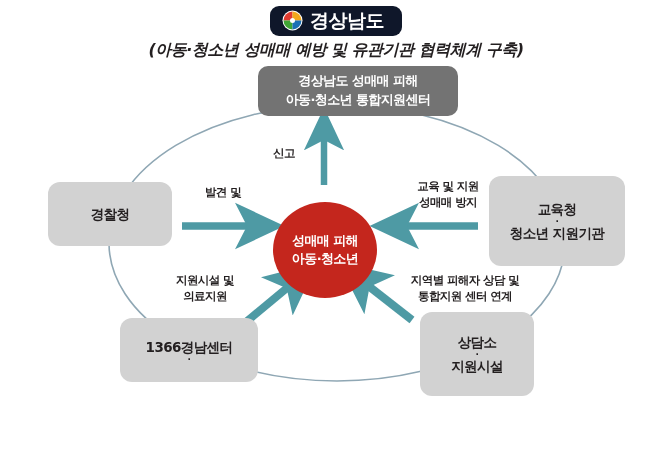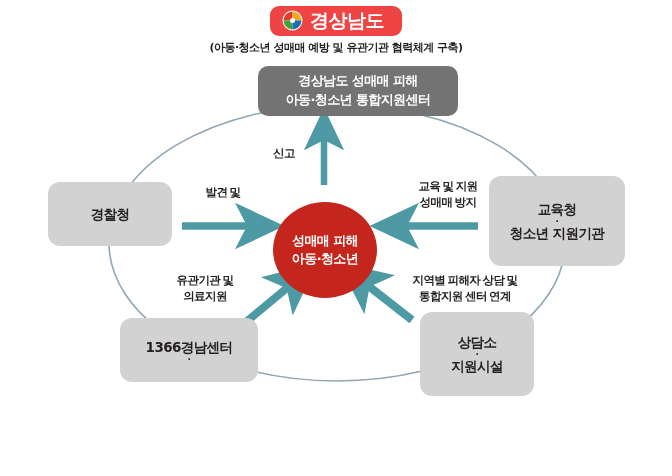--- a/index.html
+++ b/index.html
@@ -23,21 +23,21 @@
     position: absolute;
     left: 0;
     top: 6px;
     width: 672px;
     text-align: center;
   }
   #brand-pill {
     display: inline-flex;
     align-items: center;
     gap: 7px;
-    background: #ef4444;
+    background: #0f172a;
     border-radius: 9px;
     padding: 4px 18px 5px 12px;
   }
   #brand-emblem {
     width: 21px;
     height: 21px;
     flex: 0 0 21px;
     display: block;
   }
   #brand-name {
@@ -47,25 +47,26 @@
     letter-spacing: -0.5px;
     line-height: 21px;
     white-space: nowrap;
   }
   #subtitle {
     position: absolute;
     left: 0;
     top: 40px;
     width: 672px;
     text-align: center;
-    font-size: 11px;
+    font-size: 16px;
     font-weight: bold;
     color: #231f20;
     letter-spacing: -0.5px;
     white-space: nowrap;
+    font-style: italic;
   }
 
   
   #ring-layer {
     position: absolute;
     left: 0;
     top: 0;
   }
 
   
@@ -162,21 +163,20 @@
   
   .arrow-label {
     position: absolute;
     text-align: center;
     font-size: 11.5px;
     font-weight: bold;
     color: #231f20;
     line-height: 1.4;
     letter-spacing: -0.6px;
     white-space: nowrap;
-    font-family: Liberation Serif, serif;
   }
   #label-report   { left: 258px; top: 145px; width: 52px; }
   #label-police   { left: 176px; top: 184px; width: 94px; }
   #label-edu      { left: 396px; top: 178px; width: 104px; }
   #label-1366     { left: 150px; top: 272px; width: 110px; }
   #label-counsel  { left: 382px; top: 272px; width: 166px; }
 </style>
 </head>
 <body>
 
@@ -267,21 +267,21 @@
   <div id="label-police" class="arrow-label">
     <div>발견 및</div>
   </div>
 
   <div id="label-edu" class="arrow-label">
     <div>교육 및 지원</div>
     <div>성매매 방지</div>
   </div>
 
   <div id="label-1366" class="arrow-label">
-    <div>유관기관 및</div>
+    <div>지원시설 및</div>
     <div>의료지원</div>
   </div>
 
   <div id="label-counsel" class="arrow-label">
     <div>지역별 피해자 상담 및</div>
     <div>통합지원 센터 연계</div>
   </div>
 
 </div>
 

